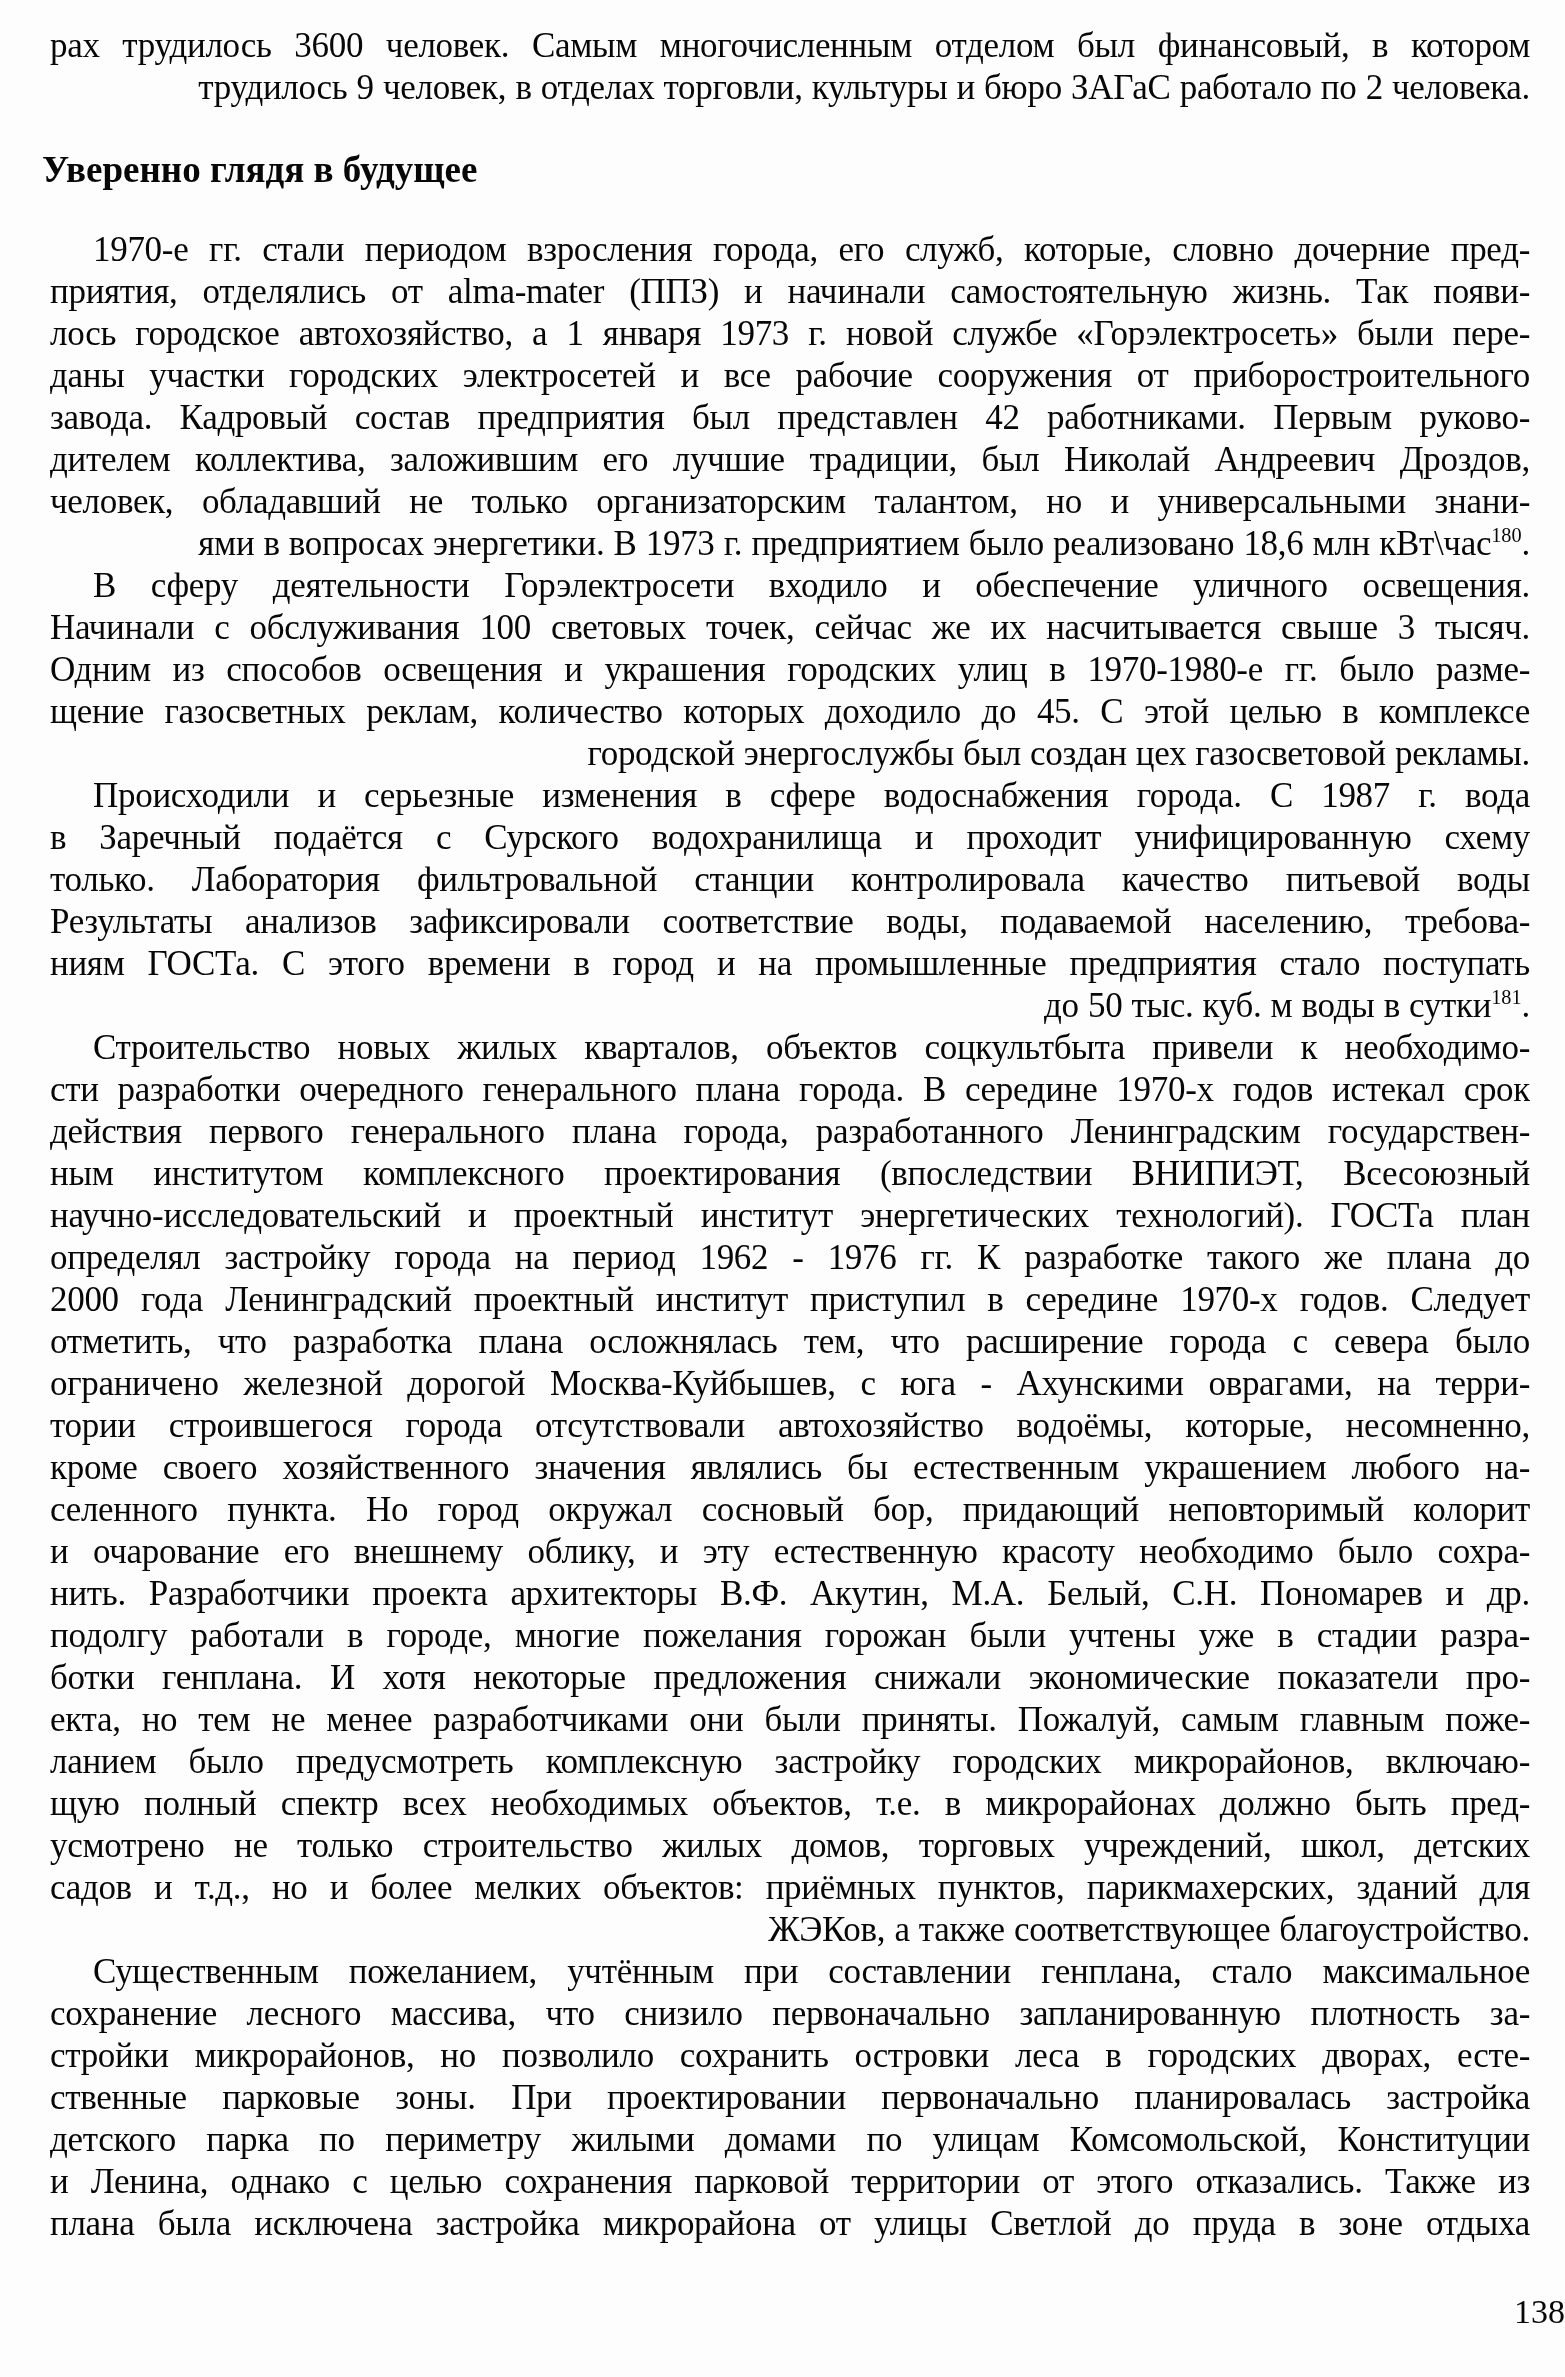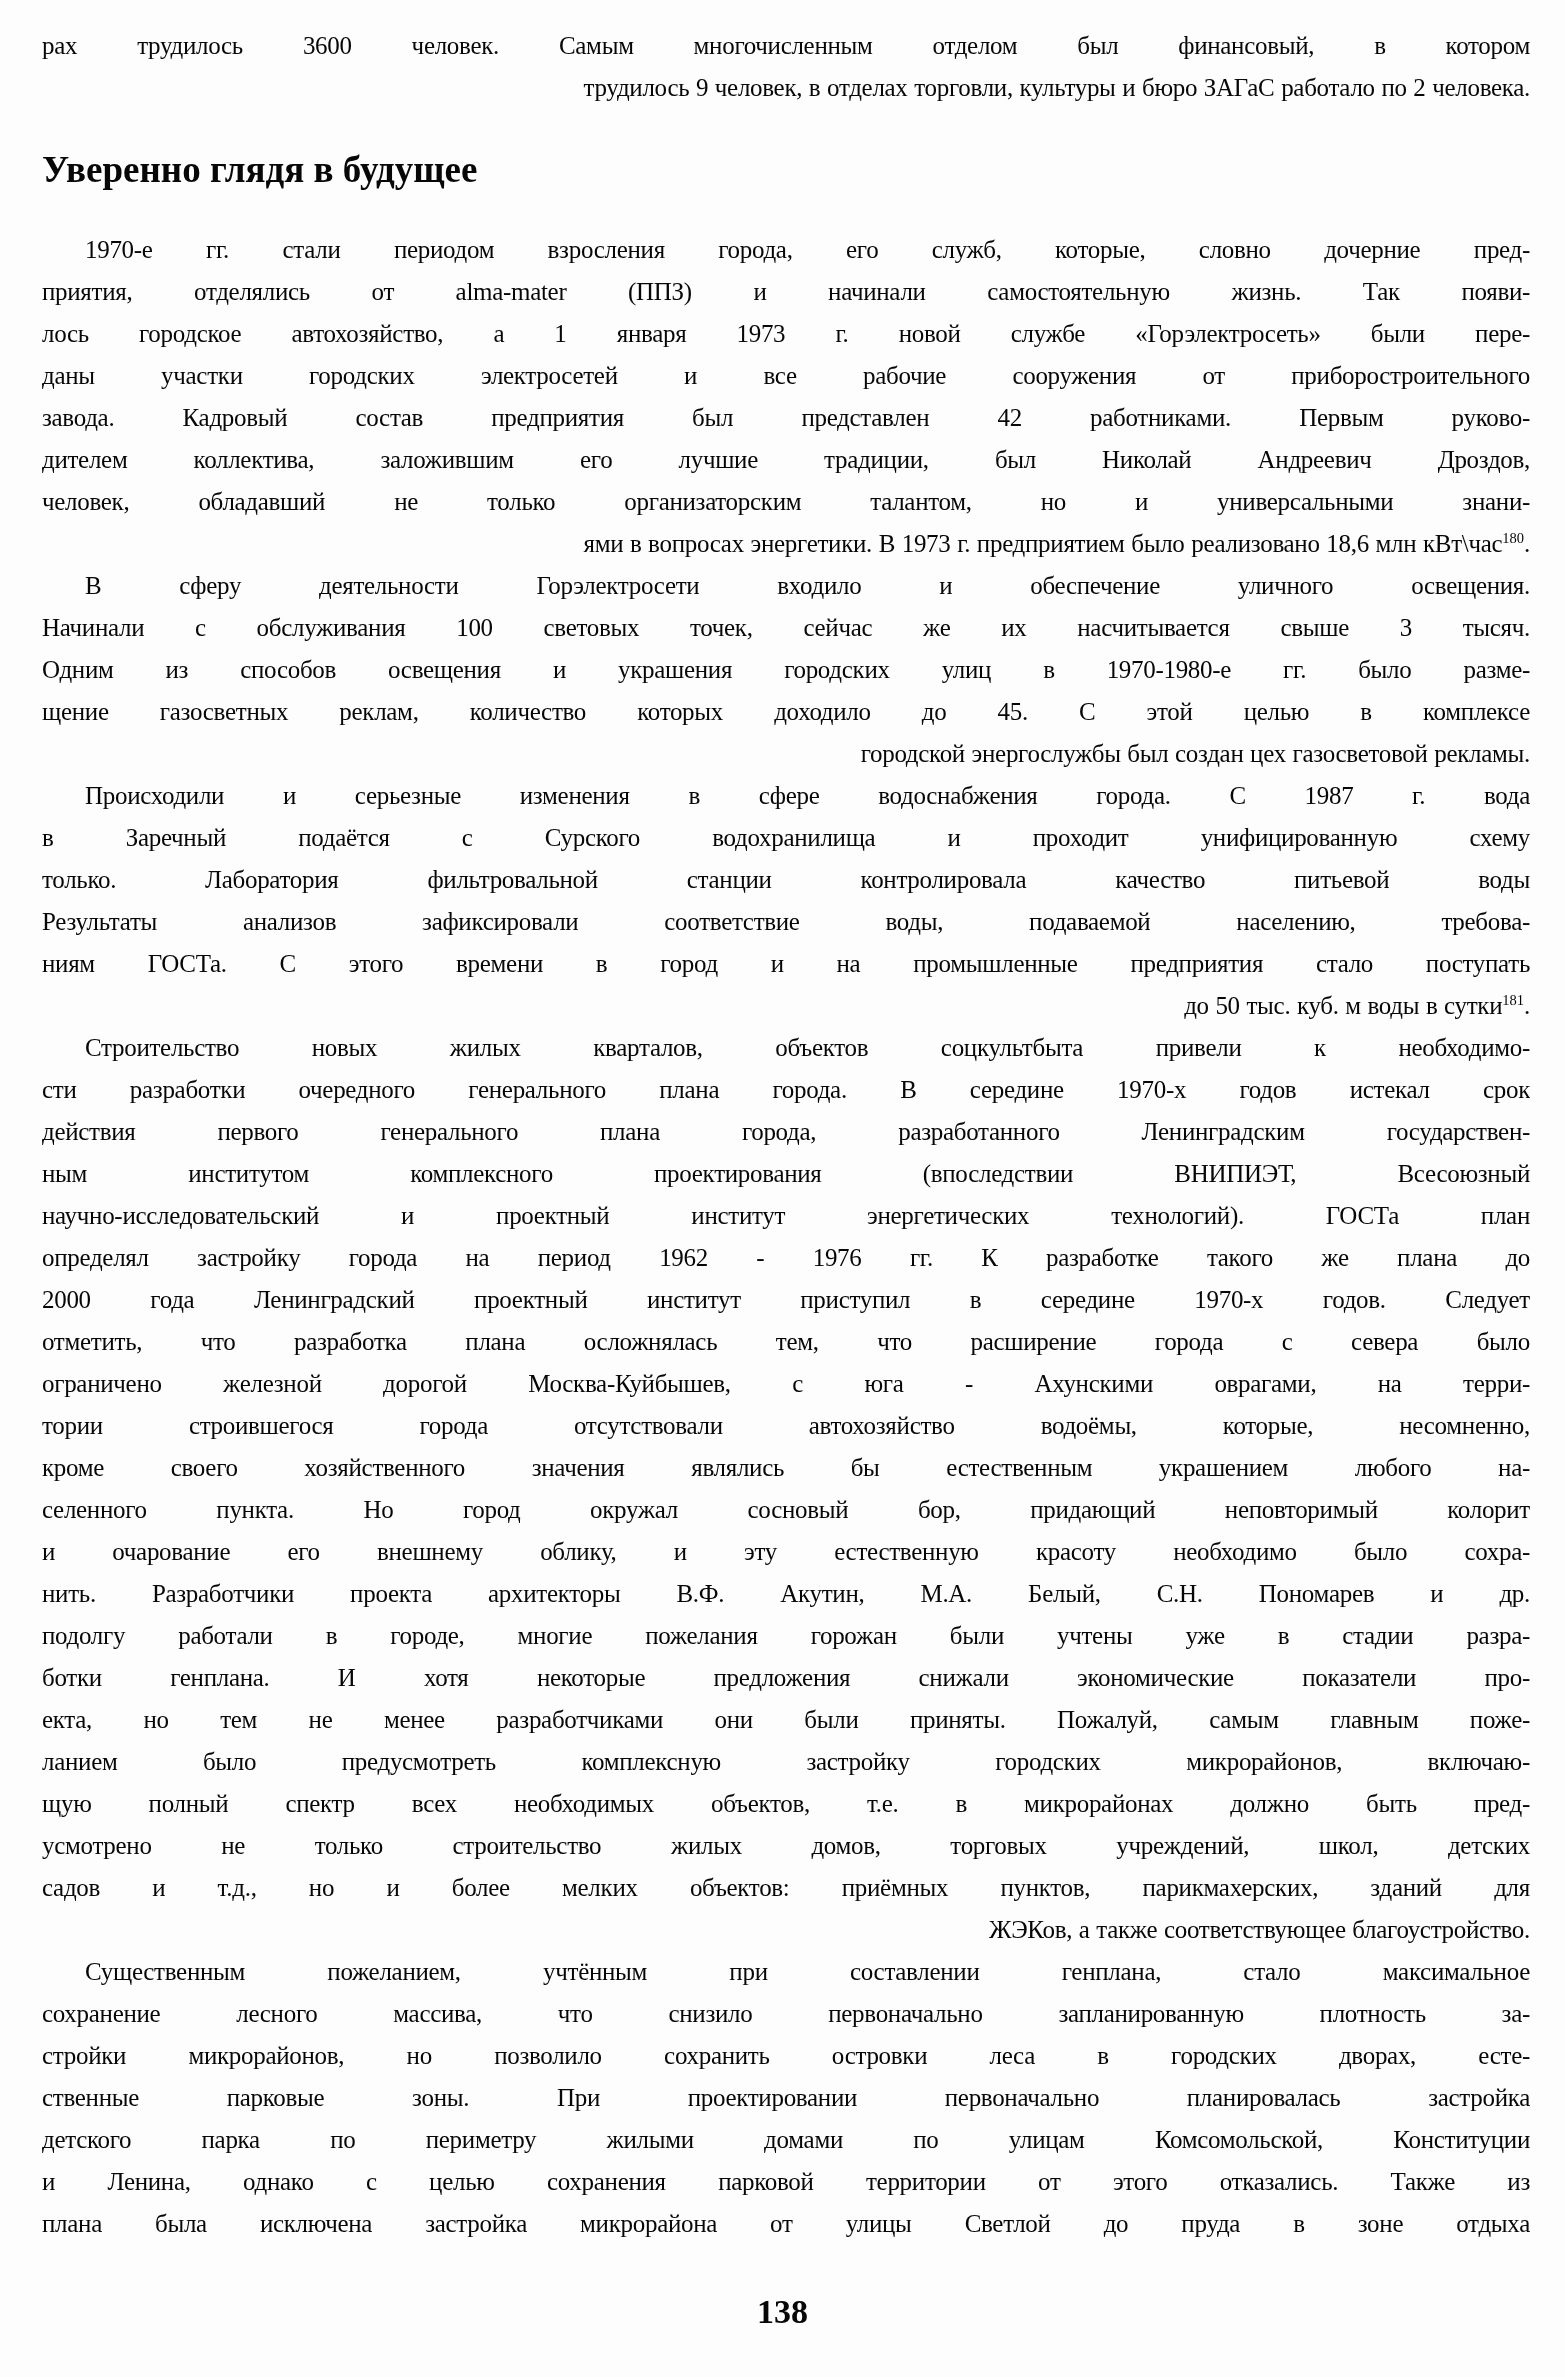--- a/index.html
+++ b/index.html
@@ -19,25 +19,26 @@
   .text-column {
     position: absolute;
     left: 42px;
     top: 25px;
     width: 1488px;
   }
   .para { margin: 0; padding: 0; }
   .line {
     height: 42px;
     line-height: 42px;
-    font-size: 25px;
+    font-size: 35px;
     overflow: hidden;
     text-align: justify;
     letter-spacing: -0.3px;
     word-spacing: 0.7px;
+    margin-left: 8px;
   }
   
   .line.j::after {
     content: "";
     display: inline-block;
     width: 100%;
     height: 0;
   }
   .line.last { text-align: right; }
   .line.ind { text-indent: 43px; }
@@ -53,24 +54,23 @@
     font-size: 58%;
     vertical-align: super;
     line-height: 0;
     letter-spacing: 0;
   }
   .page-number {
     position: absolute;
     top: 2291px;
     left: 0;
     width: 100%;
-    text-align: center;
+    text-align: right;
     font-size: 34px;
     line-height: 42px;
-    font-weight: bold;
   }
 </style>
 </head>
 <body>
 
 <div class="page">
   <div class="text-column">
 
     <div class="para">
       <div class="line j">рах трудилось 3600 человек. Самым многочисленным отделом был финансовый, в котором</div>

